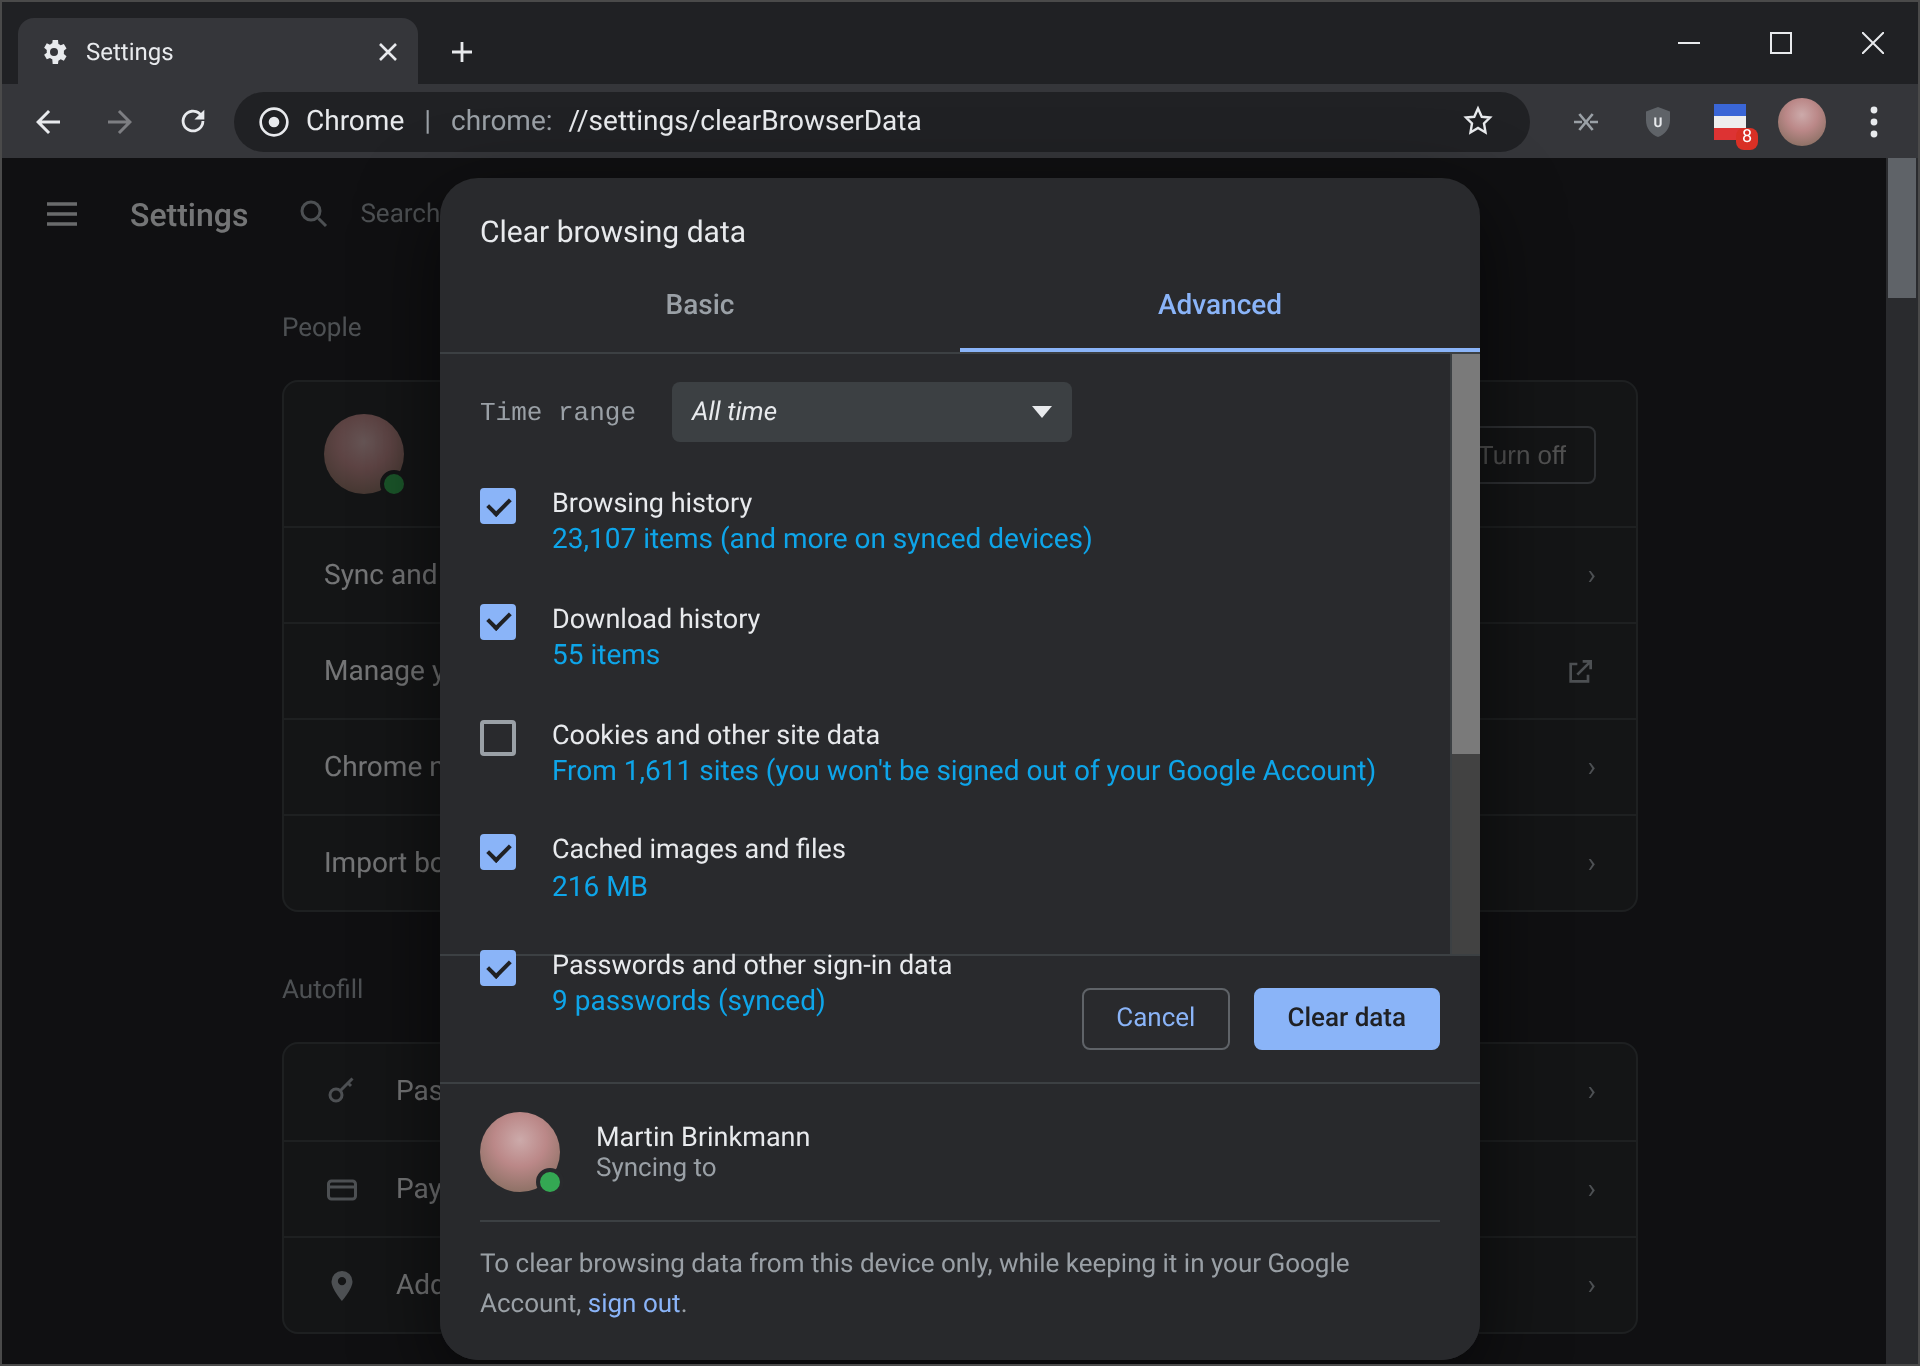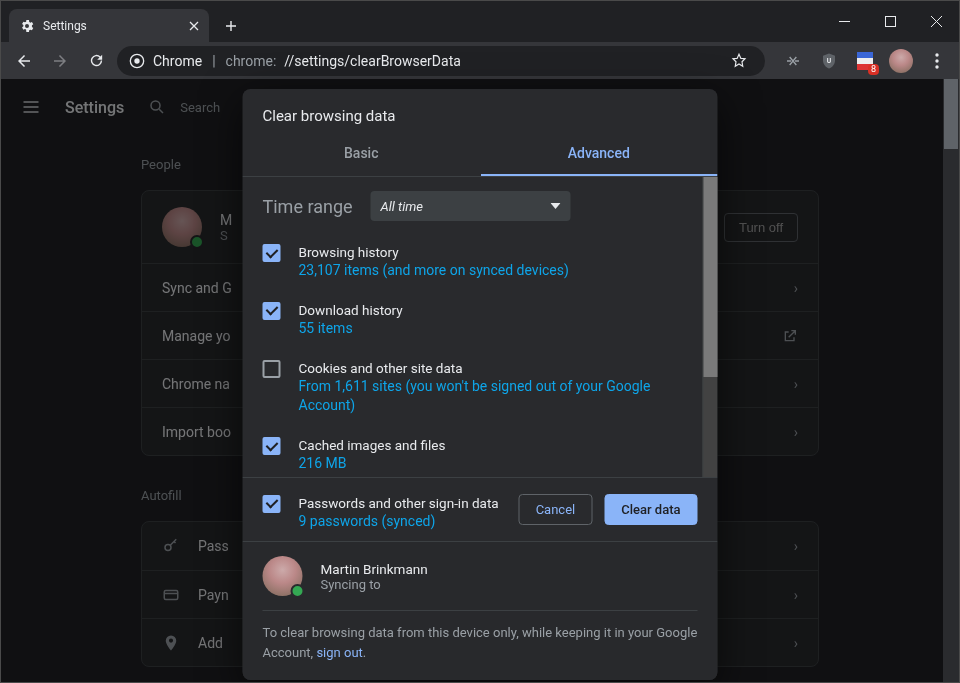--- a/index.html
+++ b/index.html
@@ -51,31 +51,31 @@
     .chev { color:#9aa0a6; }
 
     
     .vscroll { position:absolute; right:0; top:78px; bottom:0; width:16px; background:#2a2b2e; }
     .vthumb { position:absolute; top:0; left:1px; right:1px; height:70px; background:#5f6368; }
 
     
     .dim { position:absolute; inset:0; background: rgba(0,0,0,0.5); pointer-events:none; }
 
     
-    .modal { position:absolute; top: 88px; left: 50%; transform: translateX(-50%); width: 475px; background:#292a2d; border-radius: 8px; box-shadow: 0 12px 40px rgba(0,0,0,0.6); overflow:hidden; }
+    .modal { position:absolute; top: 88px; left: 50%; transform: translateX(-50%); width: 520px; background:#292a2d; border-radius: 19px; box-shadow: 0 12px 40px rgba(0,0,0,0.6); overflow:hidden; }
     .modal-title { font-size: 15px; padding: 18px 20px 4px 20px; color:#e8eaed; }
     .modal-tabs { display:flex; height: 48px; border-bottom: 1px solid #3c4043; }
     .mtab { flex:1; display:flex; align-items:center; justify-content:center; font-size: 14px; color:#9aa0a6; font-weight:500; }
     .mtab.active { color:#8ab4f8; box-shadow: inset 0 -2px 0 0 #8ab4f8; }
     .modal-body { position:relative; height: 300px; }
     .modal-scroll { position:absolute; right:0; top:0; bottom:0; width:15px; background:#424242; border-left:1px solid #3c4043;}
     .modal-thumb { position:absolute; top:0; left:0; width:15px; height: 200px; background:#7a7a7a; }
     .modal-inner { padding: 14px 20px 0 20px; }
     .tr-row { display:flex; align-items:center; gap:18px; margin-bottom: 12px;}
-    .tr-label { font-size:18px; color:#9aa0a6; }
+    .tr-label { font-size:13px; color:#9aa0a6;font-family:Liberation Mono, monospace; }
     .select { display:flex; align-items:center; justify-content:space-between; background:#3c4043; border-radius:4px; height:30px; padding: 0 10px; width: 200px; font-size:13px; color:#e8eaed;font-style:italic;}
     .chk-item { display:flex; gap: 18px; padding: 10px 0px; }
     .checkbox { width:18px; height:18px; border-radius:2px; border:2px solid #9aa0a6; margin-top:1px; flex-shrink:0; display:flex; align-items:center; justify-content:center;}
     .checkbox.checked { background:#8ab4f8; border-color:#8ab4f8;}
     .checkbox.checked::after { content:""; width:5px; height:9px; border: solid #202124; border-width: 0 2px 2px 0; transform: rotate(45deg) translate(-1px,-1px);}
     .chk-texts .t1 { font-size:13.5px; color:#e8eaed; line-height:1.35;}
     .chk-texts .t2 { font-size:14px; color:#0ea5e9; line-height:1.4;}
     .modal-actions { display:flex; justify-content:flex-end; gap: 12px; padding: 16px 20px; border-top:1px solid #3c4043; border-bottom:1px solid #3c4043;}
     .btn { font-size:13px; padding: 7px 16px; border-radius:4px; cursor:pointer; }
     .btn.secondary { background:transparent; border:1px solid #5f6368; color:#8ab4f8; }

